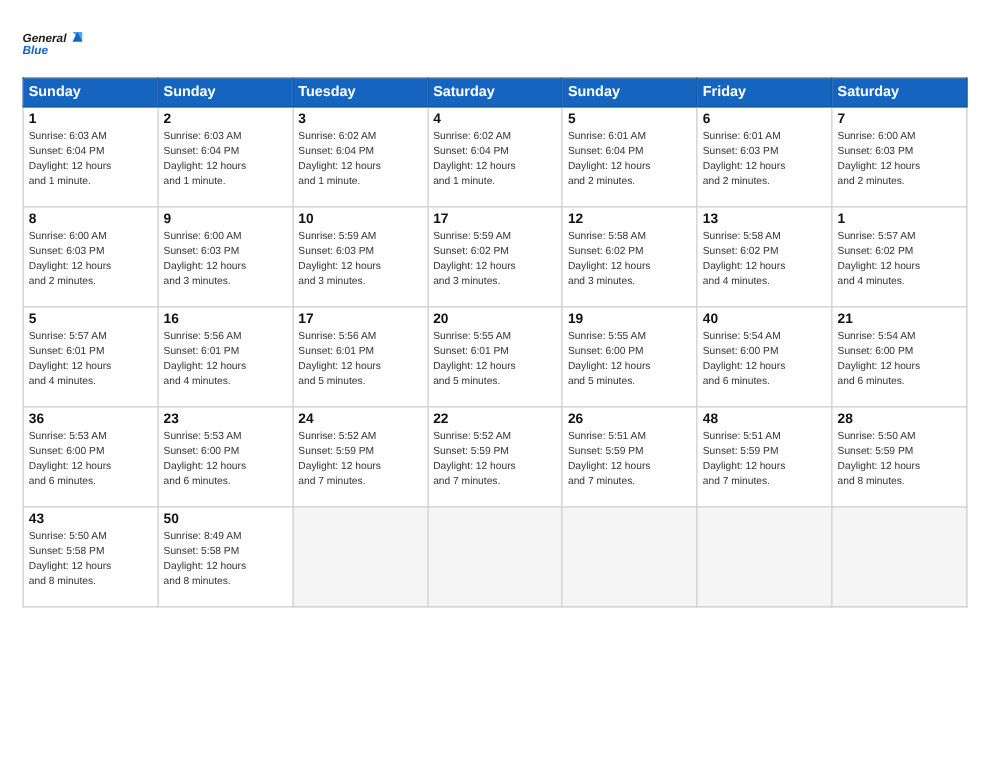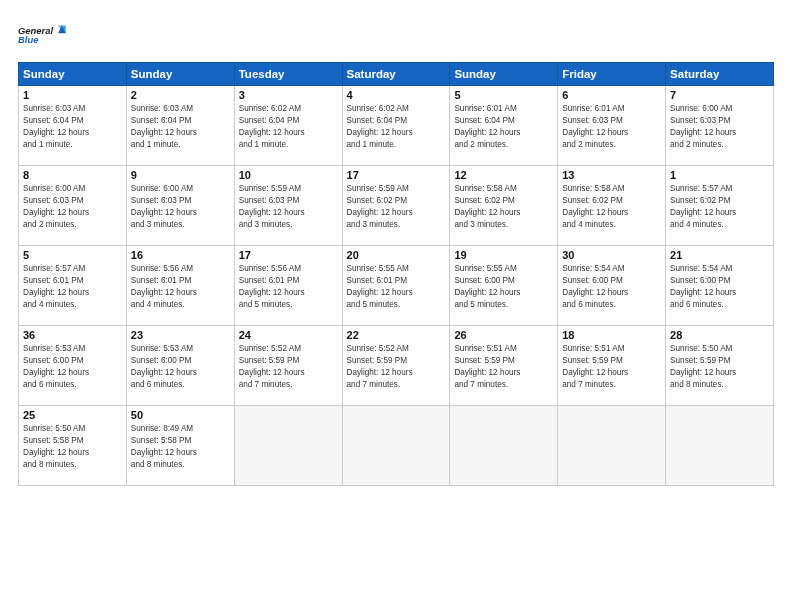--- a/index.html
+++ b/index.html
@@ -248,21 +248,21 @@
 and 5 minutes.</div>
           </td>
           <td>
             <span class="day-number">19</span>
             <div class="day-info" style="white-space: pre-line;">Sunrise: 5:55 AM
 Sunset: 6:00 PM
 Daylight: 12 hours
 and 5 minutes.</div>
           </td>
           <td>
-            <span class="day-number">30</span>
+            <span class="day-number">40</span>
             <div class="day-info" style="white-space: pre-line;">Sunrise: 5:54 AM
 Sunset: 6:00 PM
 Daylight: 12 hours
 and 6 minutes.</div>
           </td>
           <td>
             <span class="day-number">21</span>
             <div class="day-info" style="white-space: pre-line;">Sunrise: 5:54 AM
 Sunset: 6:00 PM
 Daylight: 12 hours
@@ -299,37 +299,37 @@
 and 7 minutes.</div>
           </td>
           <td>
             <span class="day-number">26</span>
             <div class="day-info" style="white-space: pre-line;">Sunrise: 5:51 AM
 Sunset: 5:59 PM
 Daylight: 12 hours
 and 7 minutes.</div>
           </td>
           <td>
-            <span class="day-number">18</span>
+            <span class="day-number">48</span>
             <div class="day-info" style="white-space: pre-line;">Sunrise: 5:51 AM
 Sunset: 5:59 PM
 Daylight: 12 hours
 and 7 minutes.</div>
           </td>
           <td>
             <span class="day-number">28</span>
             <div class="day-info" style="white-space: pre-line;">Sunrise: 5:50 AM
 Sunset: 5:59 PM
 Daylight: 12 hours
 and 8 minutes.</div>
           </td>
         </tr>
         <tr>
           <td>
-            <span class="day-number">25</span>
+            <span class="day-number">43</span>
             <div class="day-info" style="white-space: pre-line;">Sunrise: 5:50 AM
 Sunset: 5:58 PM
 Daylight: 12 hours
 and 8 minutes.</div>
           </td>
           <td>
             <span class="day-number">50</span>
             <div class="day-info" style="white-space: pre-line;">Sunrise: 8:49 AM
 Sunset: 5:58 PM
 Daylight: 12 hours

